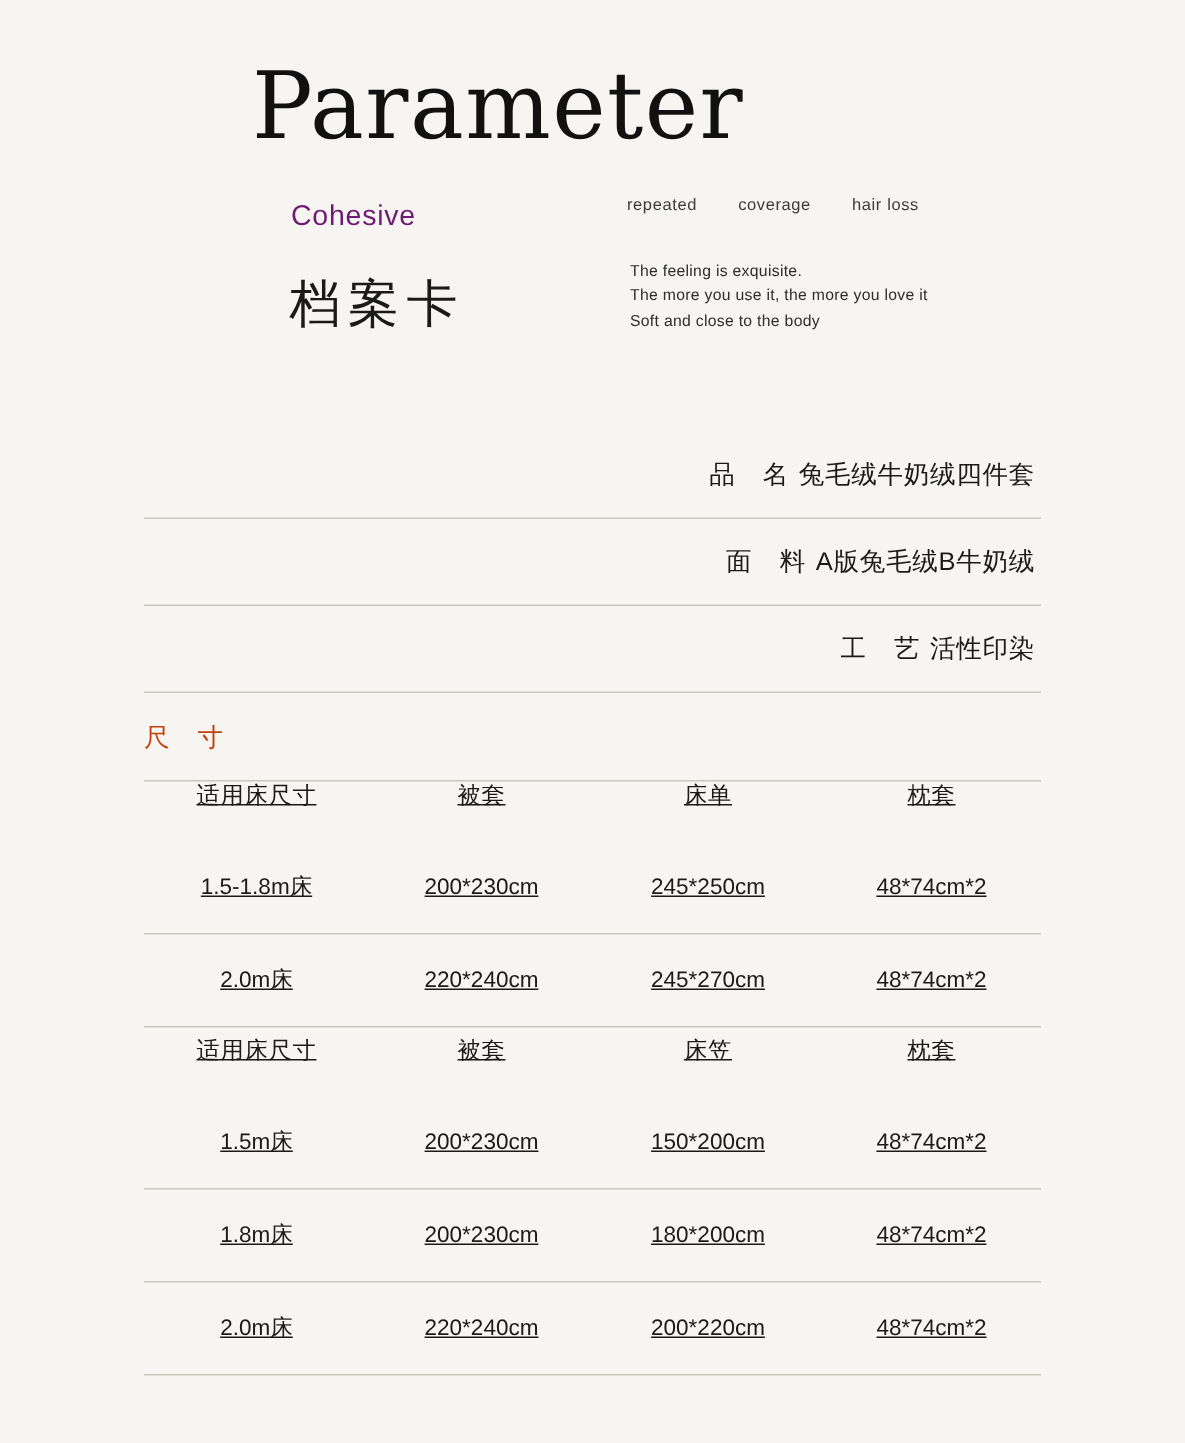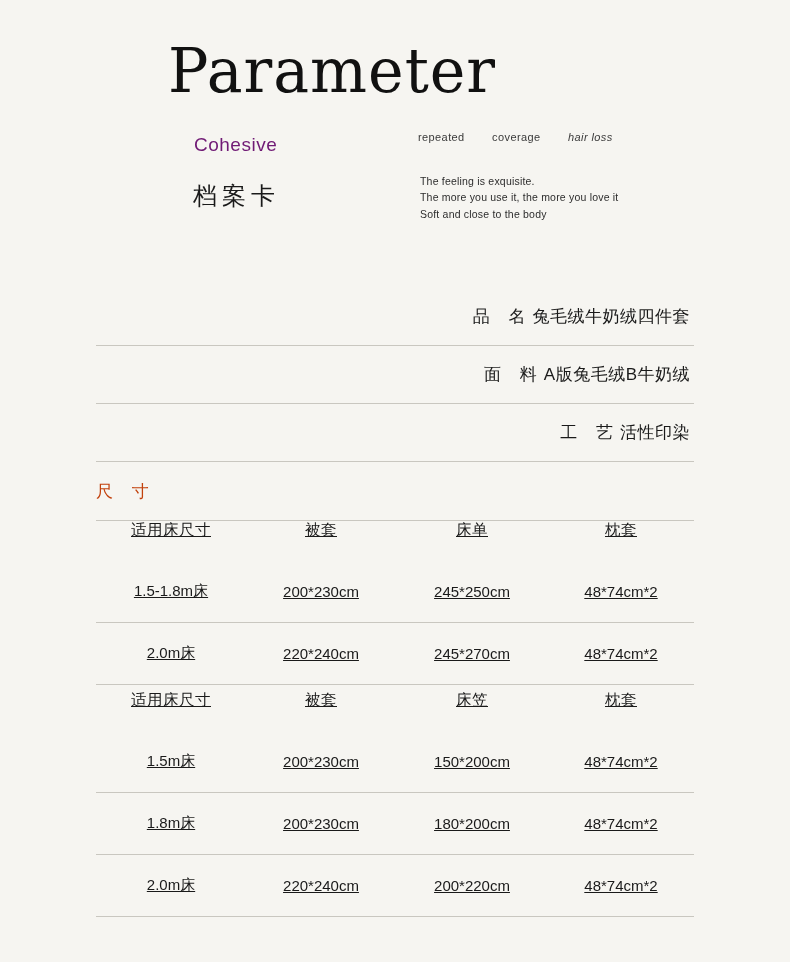--- a/index.html
+++ b/index.html
@@ -45,39 +45,39 @@
     top: 134px;
     font-size: 19px;
     letter-spacing: 0.5px;
     color: #701a75;
   }
 
   .sub-cn {
     position: absolute;
     left: 193px;
     top: 180px;
-    font-size: 24px;
+    font-size: 34px;
     letter-spacing: 5px;
     color: #1a1a1a;
   }
 
   .tags {
     position: absolute;
     left: 418px;
     top: 131px;
     width: 300px;
     font-size: 11px;
     color: #3a3a3a;
     letter-spacing: 0.4px;
   }
   .tags span {
     display: inline-block;
     margin-right: 24px;
   }
-  .tags span:last-child { margin-right: 0; font-style: italic; }
+  .tags span:last-child { margin-right: 0; }
 
   .blurb {
     position: absolute;
     left: 420px;
     top: 173px;
     font-size: 10.5px;
     line-height: 1.55;
     color: #2d2d2d;
     letter-spacing: 0.2px;
   }

